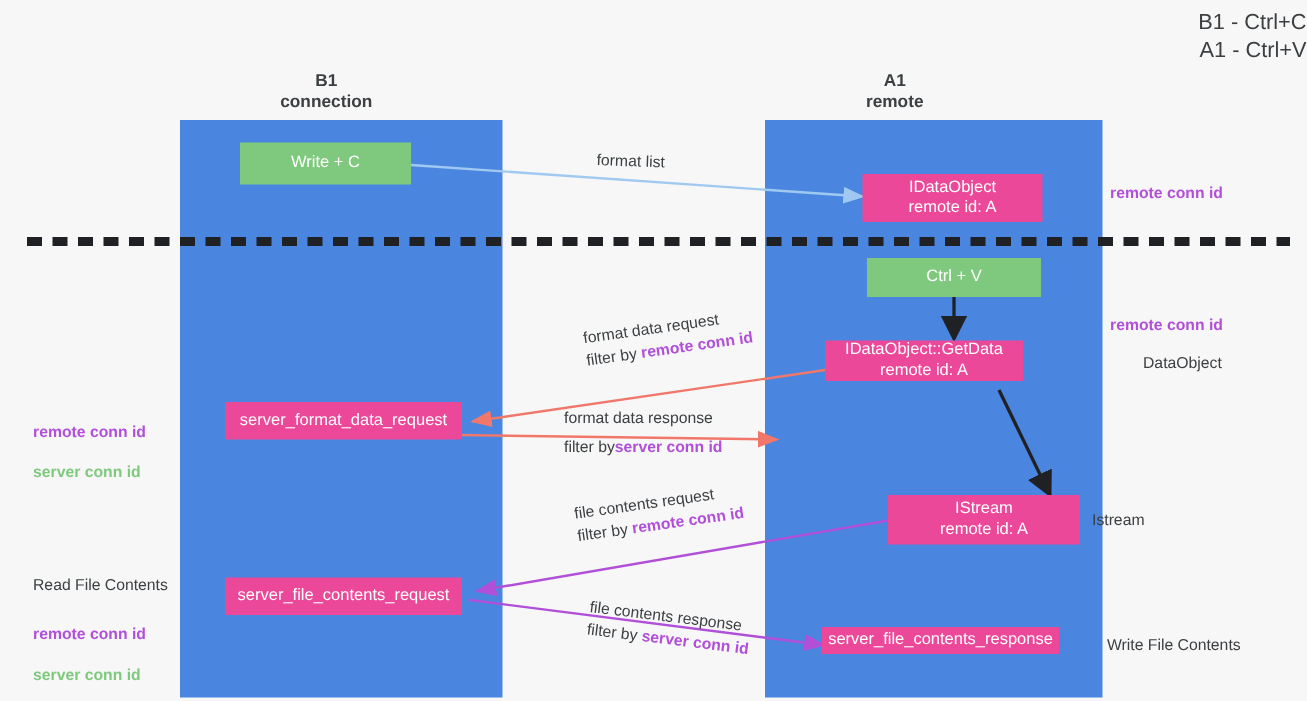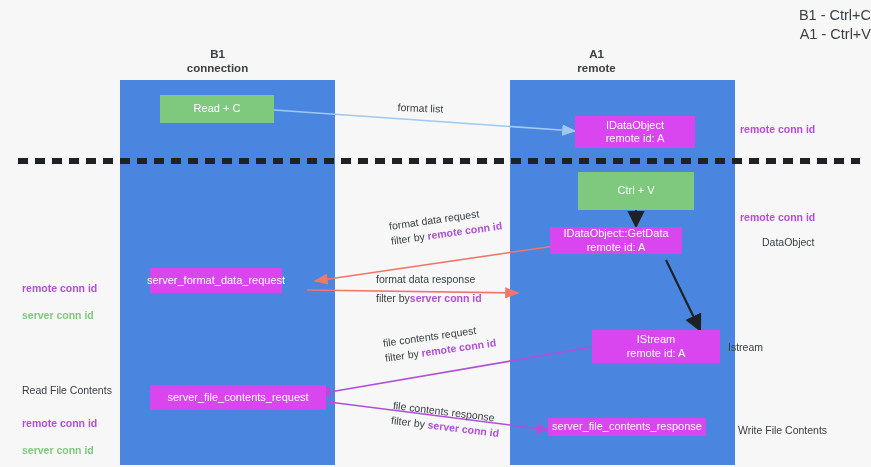--- a/index.html
+++ b/index.html
@@ -44,21 +44,21 @@
     display:flex;flex-direction:column;
     align-items:center;justify-content:center;
     color:#ffffff;
     font-size:11px;line-height:13.5px;
     text-align:center;
     box-sizing:border-box;
     white-space:pre-line;
     padding:2px 4px;
   }
   .box.green{background:#7ec97e;}
-  .box.orange{background:#d946ef;}
+  .box.orange{background:#ec4899;}
 
   
   .lbl{
     position:absolute;
     font-size:10.5px;line-height:13.5px;
     white-space:pre-line;
   }
   .lbl.purple{color:#b14fd8;font-weight:bold;}
   .lbl.dark{color:#3c4043;}
   .lbl.two{font-weight:bold;}
@@ -120,37 +120,37 @@
 
     <path d="M307,290 L518,293" stroke="#f0776a" stroke-width="1.6" fill="none" marker-end="url(#ah-red)"></path>
 
     <path d="M592,347 L318,394" stroke="#b14fd8" stroke-width="1.6" fill="none" marker-end="url(#ah-purple)"></path>
 
     <path d="M313,400 L549,430" stroke="#b14fd8" stroke-width="1.6" fill="none" marker-end="url(#ah-purple)"></path>
 
     <line x1="18" y1="161" x2="860" y2="161" stroke="#202124" stroke-width="6" stroke-dasharray="10 7" stroke-linecap="butt"></line>
   </svg>
 
-  <div class="box green" style="left:160px;top:95px;width:114px;height:28px;">Read + C</div>
+  <div class="box green" style="left:160px;top:95px;width:114px;height:28px;">Write + C</div>
 
   <div class="box orange" style="left:575px;top:116px;width:120px;height:32px;">IDataObject
 remote id: A</div>
 
-  <div class="box green" style="left:578px;top:172px;width:116px;height:38px;">Ctrl + V</div>
+  <div class="box green" style="left:578px;top:172px;width:116px;height:26px;">Ctrl + V</div>
 
   <div class="box orange" style="left:550px;top:227px;width:132px;height:27px;">IDataObject::GetData
 remote id: A</div>
 
   <div class="box orange" style="left:592px;top:330px;width:128px;height:33px;">IStream
 remote id: A</div>
 
-  <div class="box orange" style="left:150px;top:268px;width:132px;height:25px;">server_format_data_request</div>
+  <div class="box orange" style="left:150px;top:268px;width:158px;height:25px;">server_format_data_request</div>
 
 
-  <div class="box orange" style="left:150px;top:385px;width:176px;height:25px;">server_file_contents_request</div>
+  <div class="box orange" style="left:150px;top:385px;width:158px;height:25px;">server_file_contents_request</div>
 
   <div class="box orange" style="left:548px;top:418px;width:158px;height:18px;">server_file_contents_response</div>
 
   <div class="cap" style="left:398px;top:100px;transform:rotate(2deg);">format list</div>
 
   <div class="cap" style="left:388px;top:219px;transform:rotate(-8deg);">
     <span>format data request</span><br>
     <span>filter by </span><span class="purple">remote conn id</span>
   </div>
 

